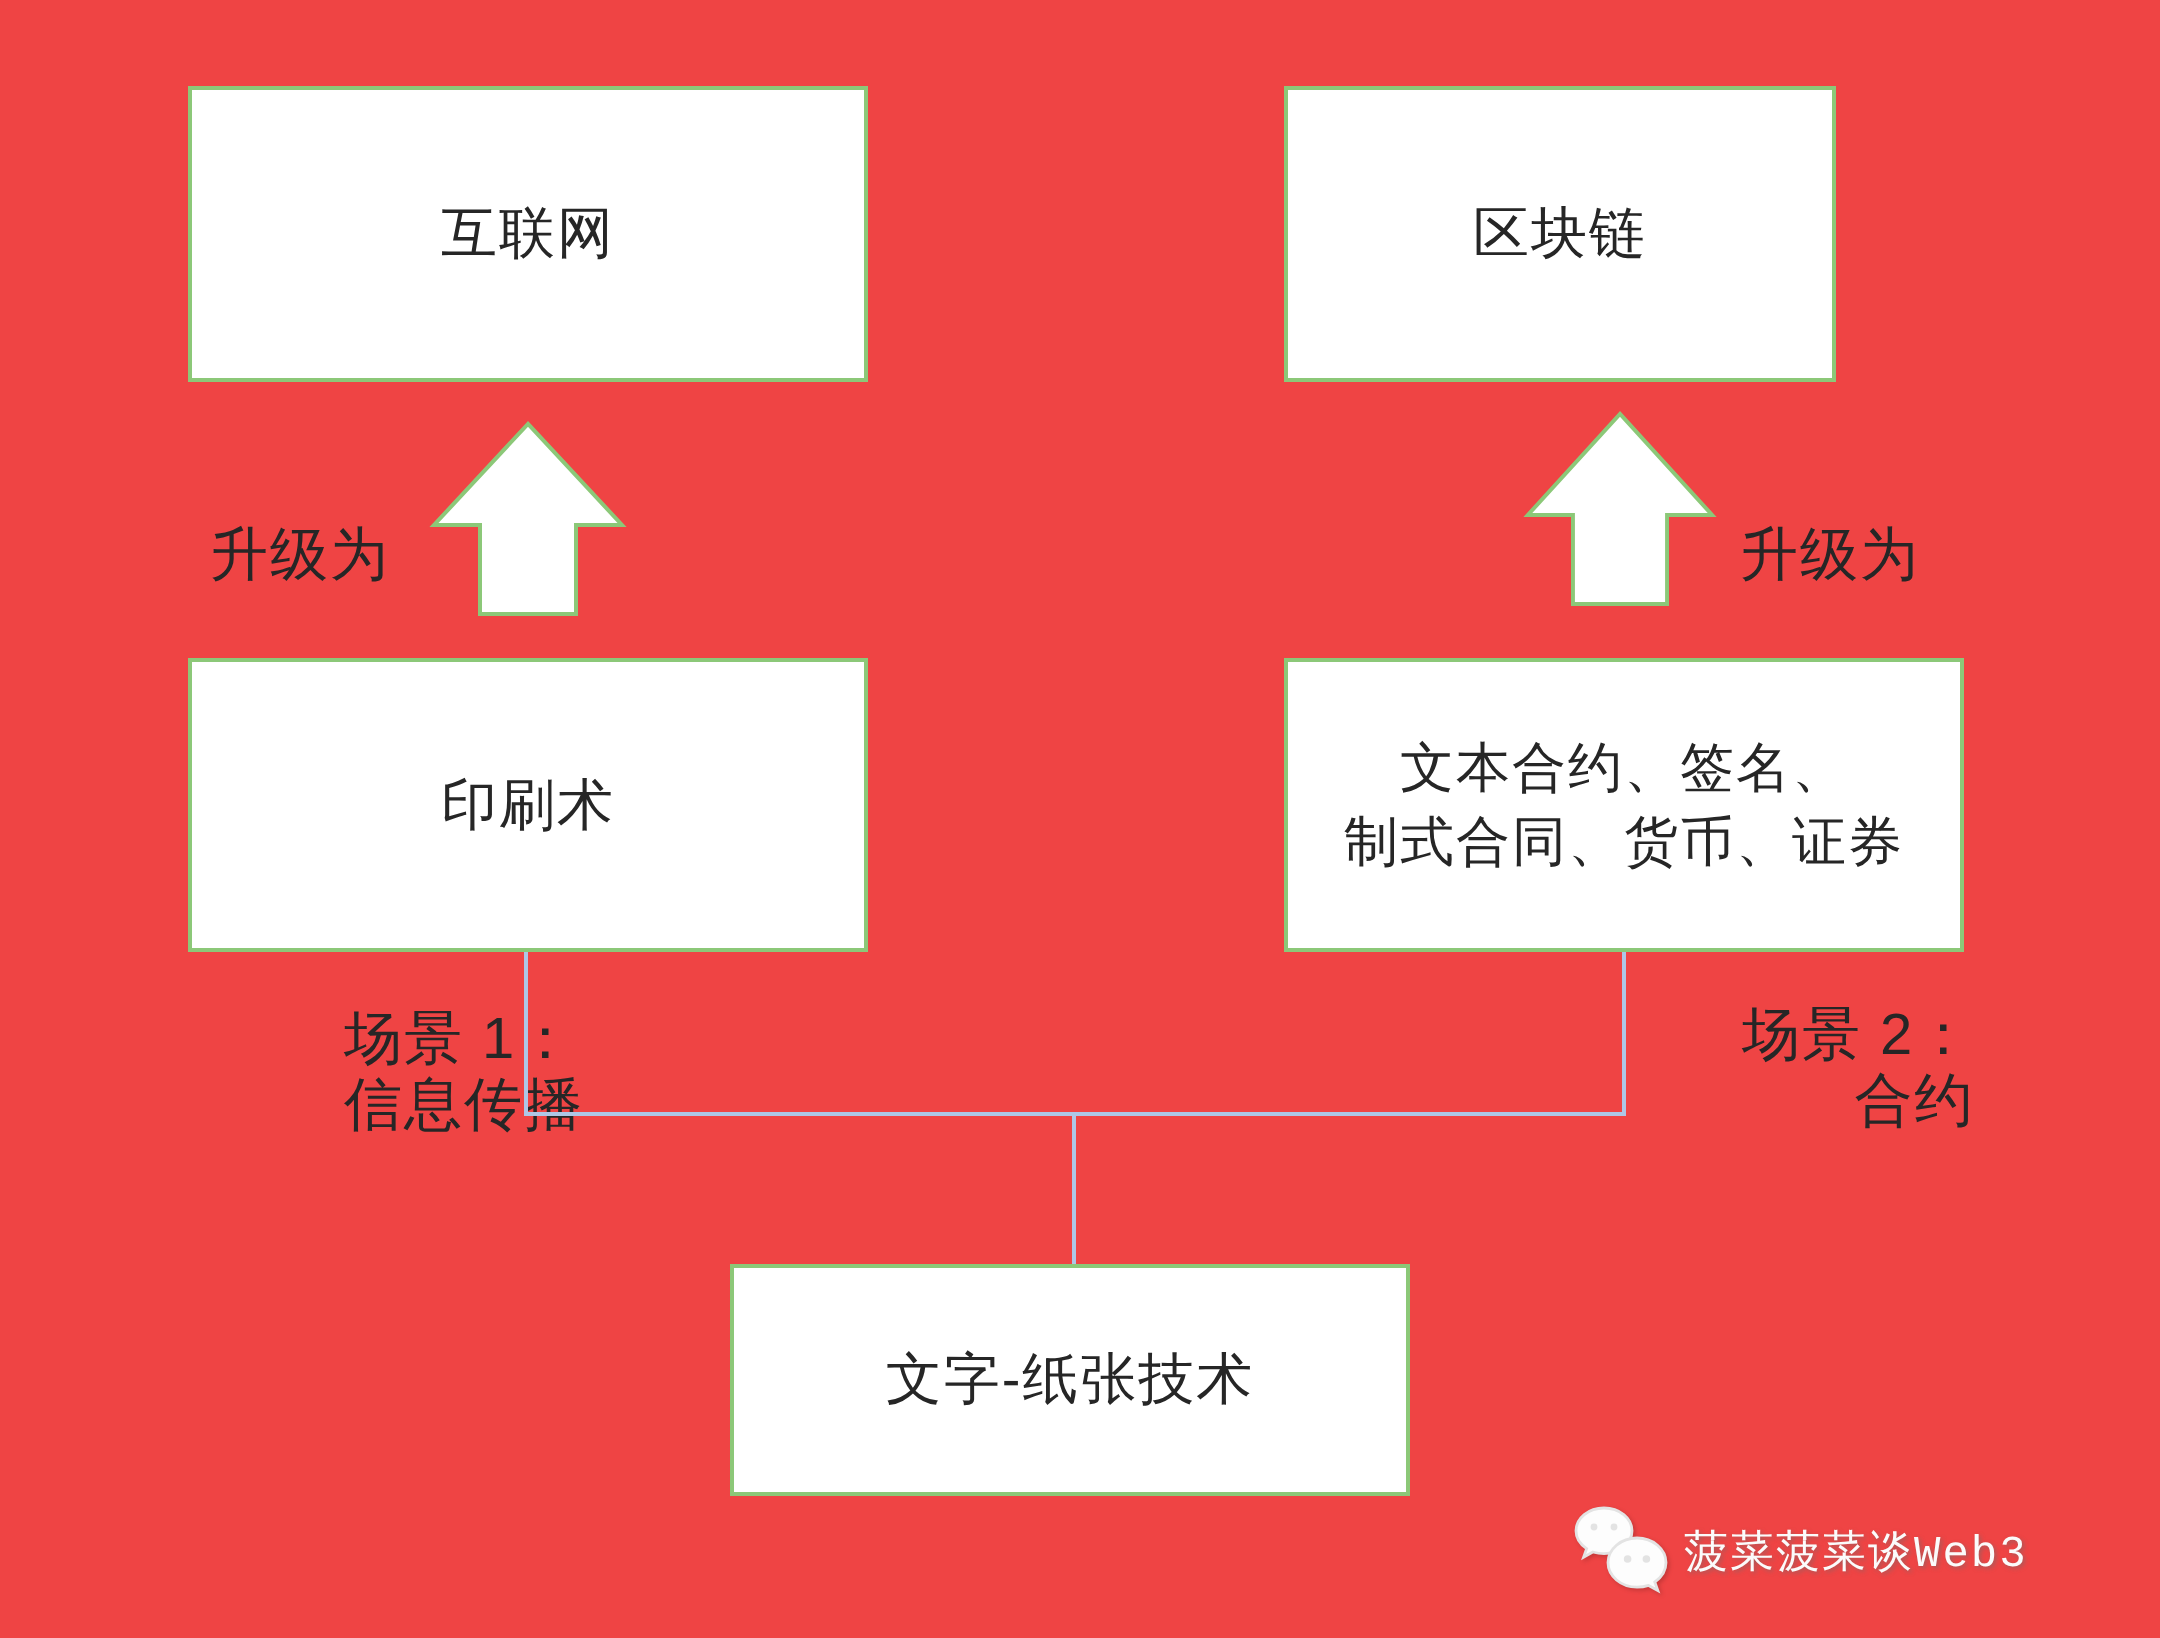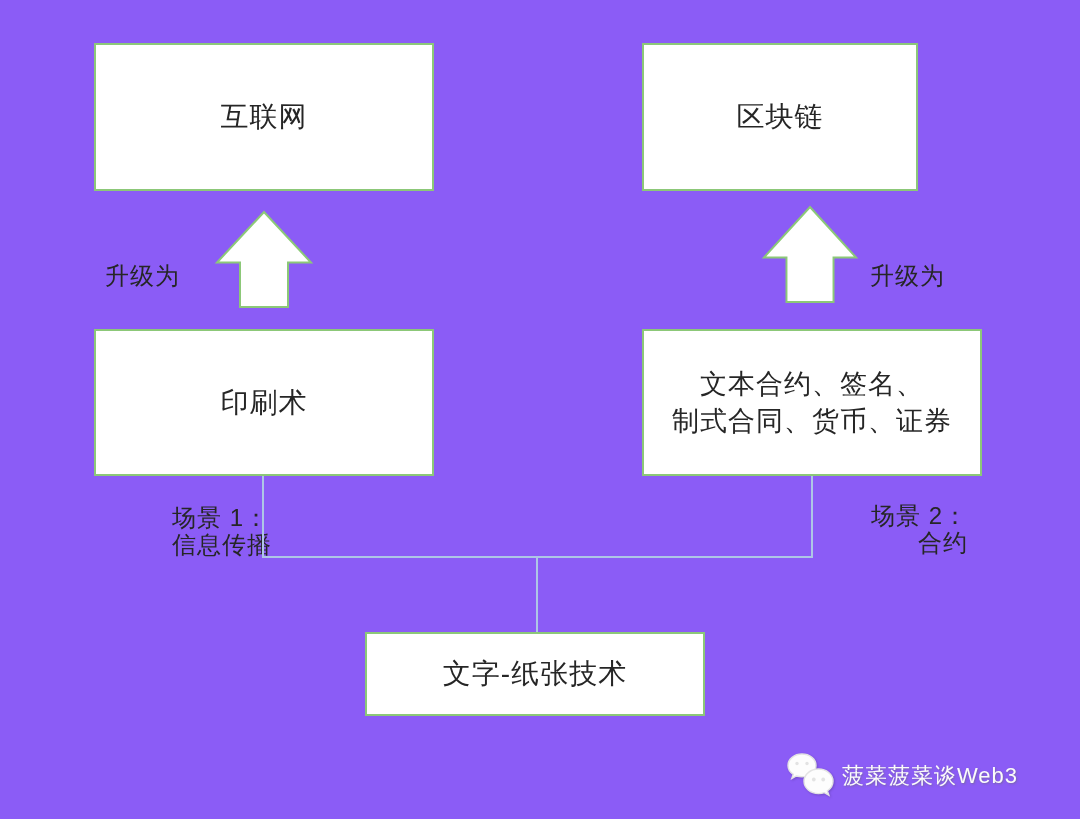--- a/index.html
+++ b/index.html
@@ -5,21 +5,21 @@
   html, body {
     margin: 0;
     padding: 0;
     background: #ffffff;
     font-family: "Liberation Sans", "DejaVu Sans", sans-serif;
   }
   .canvas {
     position: relative;
     width: 1080px;
     height: 819px;
-    background: #8b5cf6;
+    background: #ef4444;
     overflow: hidden;
   }
 
   
   .node {
     position: absolute;
     border: 2px solid #8cc878;
     background: #ffffff;
     display: flex;
     flex-direction: column;
@@ -29,41 +29,41 @@
     font-size: 28px;
     letter-spacing: 1px;
     text-align: center;
     box-sizing: border-box;
     line-height: 1.35;
   }
   .box-internet   { left: 94px;  top: 43px;  width: 340px; height: 148px; }
   .box-blockchain { left: 642px; top: 43px;  width: 276px; height: 148px; }
   .box-printing   { left: 94px;  top: 329px; width: 340px; height: 147px; }
   .box-contracts  { left: 642px; top: 329px; width: 340px; height: 147px; font-size: 27px; }
-  .box-paper      { left: 365px; top: 632px; width: 340px; height: 84px; text-align: center; }
+  .box-paper      { left: 365px; top: 632px; width: 340px; height: 116px; text-align: center; }
 
   
   .arrow {
     position: absolute;
     overflow: visible;
   }
   .arrow polygon {
     fill: #ffffff;
     stroke: #8cc878;
     stroke-width: 2;
     stroke-linejoin: miter;
   }
   .arrow-left  { left: 214px; top: 210px; width: 100px; height: 99px; }
   .arrow-right { left: 761px; top: 205px; width: 98px;  height: 99px; }
 
   
   .label {
     position: absolute;
     color: #262626;
-    font-size: 24px;
+    font-size: 29px;
     letter-spacing: 1px;
     line-height: 1.14;
     white-space: nowrap;
   }
   .upgrade-left  { left: 105px; top: 262px; }
   .upgrade-right { left: 870px; top: 262px; }
   .scenario1 { left: 128px; top: 504px; }
   .scenario2 { left: 827px; top: 502px; text-align: right; }
   .label .line { display: block; margin-left: 44px; }
 
@@ -96,20 +96,21 @@
     stroke: #e3e3e3;
     stroke-width: 1.4;
   }
   .wm-icon .eye { fill: #e3e3e3; }
   .wm-text {
     color: #fbfbfb;
     font-size: 22px;
     letter-spacing: 1px;
     white-space: nowrap;
     text-shadow: 1px 1px 2px rgba(110,110,110,0.55);
+    font-family: Liberation Mono, monospace;
   }
 </style>
 </head>
 <body>
 
 <div class="canvas">
 
   <div class="node box-internet">
     <span class="node-label">互联网</span>
   </div>

